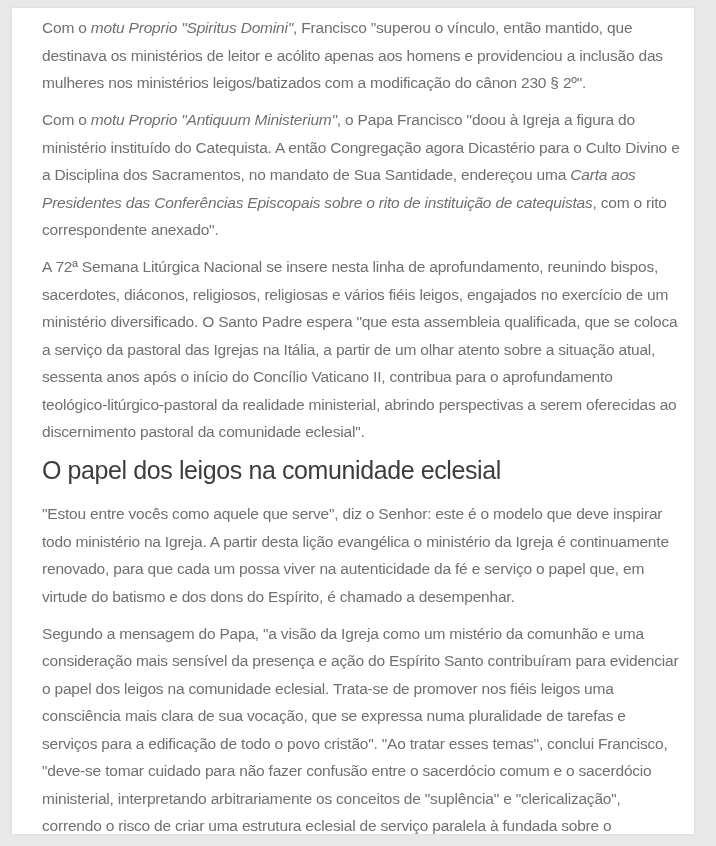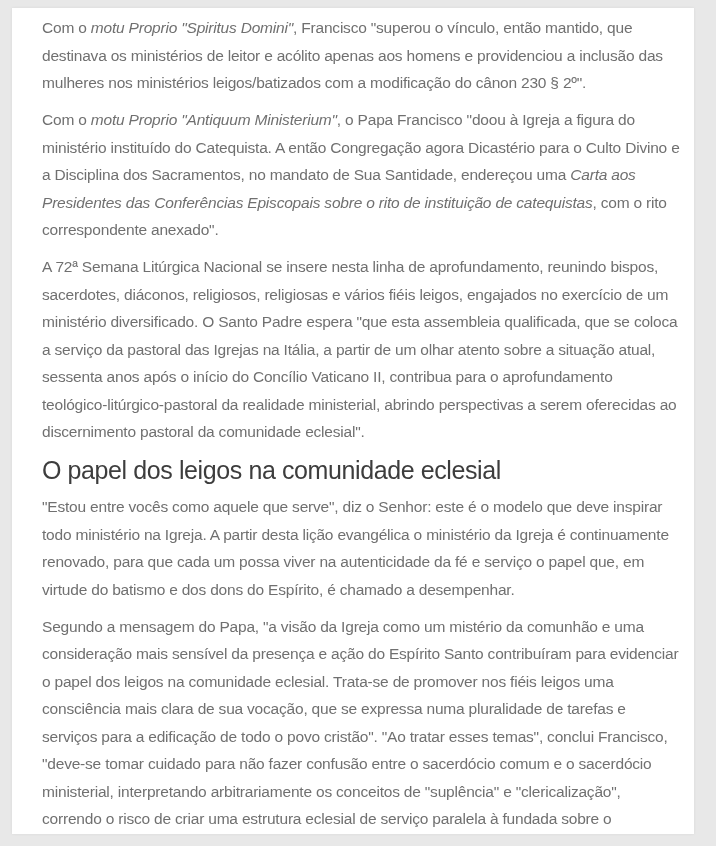--- a/index.html
+++ b/index.html
@@ -34,21 +34,21 @@
     letter-spacing:-0.2px;
     color:var(--text-color);
   }
   .article p{
     margin:0 0 9.5px 0;
   }
   .article em{
     font-style:italic;
   }
   h2.section-heading{
-    margin:1px 0 7px 0;
+    margin:1px 0 14px 0;
     font-size:25px;
     line-height:31px;
     font-weight:400;
     letter-spacing:-0.4px;
     color:var(--heading-color);
   }
 </style>
 </head>
 <body>
 

